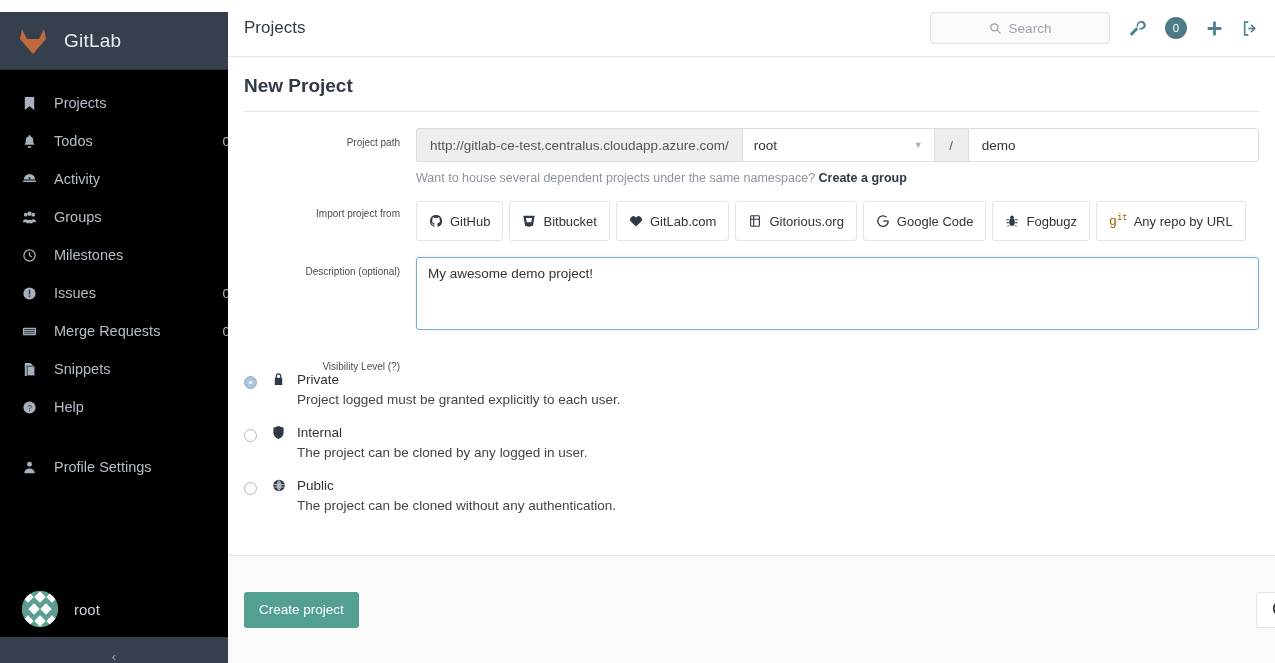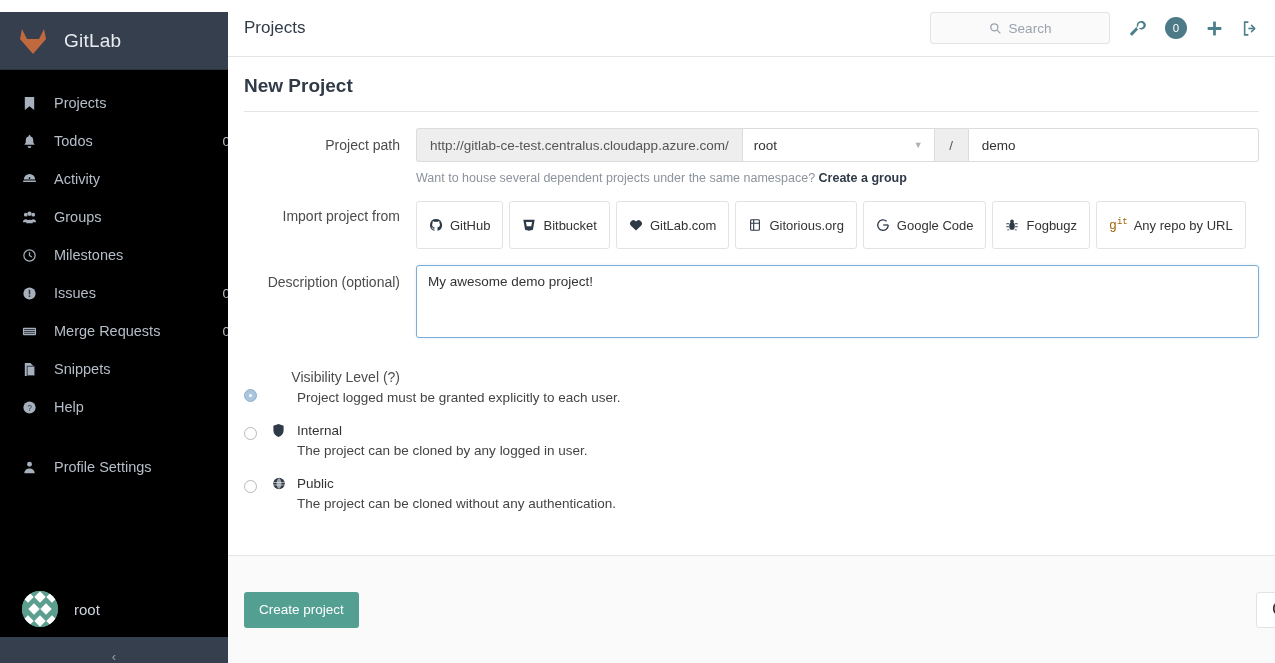--- a/index.html
+++ b/index.html
@@ -141,21 +141,21 @@
   #page-title { font-size: 19px; font-weight: bold; color: #313a47; }
 
   
   #form { padding: 16px 16px 0 16px; font-size: 13.5px; }
   .row { display: flex; margin-bottom: 0px; }
   .row-label {
     width: 172px; flex: none;
     text-align: right;
     padding-right: 16px;
     padding-top: 9px;
-    color: #4c4c4c; font-size: 14px;
+    color: #4c4c4c; font-size: 10px;
   }
   .row-field { flex: 1 1 auto; min-width: 0; }
 
   
   #path-group { display: flex; align-items: stretch; height: 34px; }
   #path-prefix {
     background: #eeeeee;
     border: 1px solid #dcdcdc;
     border-right: none;
     border-radius: 3px 0 0 3px;
@@ -198,21 +198,21 @@
     margin-top: 9px; margin-bottom: 14px;
     color: #8c939c; font-size: 12.5px;
   }
   #path-help a {
     color: #2f3a48; font-weight: bold; text-decoration: none;
   }
 
   
   #import-row { display: flex; gap: 6px; flex-wrap: nowrap; padding-top: 2px; }
   .import-btn {
-    height: 48px;
+    height: 40px;
     border: 1px solid #e3e3e3;
     border-radius: 3px;
     background: #fff;
     display: flex; align-items: center;
     padding: 0 12px;
     font-size: 13px; color: #333;
     cursor: pointer; white-space: nowrap;
   }
   .import-btn .ib-ico {
     margin-right: 7px; display: flex; align-items: center;
@@ -599,20 +599,28 @@
       </div>
     </div>
 
     <div class="row" id="vis-wrap">
       <div class="row-label">Visibility Level (?)</div>
       <div class="row-field">
 
         <div class="vis-opt">
           <span class="vis-radio checked"></span>
           <div class="vis-body">
+            <div class="vis-head">
+              <span class="vis-ico">
+                <svg width="13" height="15" viewBox="0 0 14 16" fill="#2f3a48">
+                    <path d="M4 6V4.3a3 3 0 016 0V6h1v8H3V6h1zm1.3 0h3.4V4.3a1.7 1.7 0 00-3.4 0V6z"></path>
+                  </svg>
+              </span>
+              <span class="vis-name">Private</span>
+            </div>
             <div class="vis-desc">Project logged must be granted explicitly to each user.</div>
           </div>
         </div>
 
         <div class="vis-opt">
           <span class="vis-radio"></span>
           <div class="vis-body">
             <div class="vis-head">
               <span class="vis-ico">
                 <svg width="13" height="15" viewBox="0 0 14 16" fill="#2f3a48">

